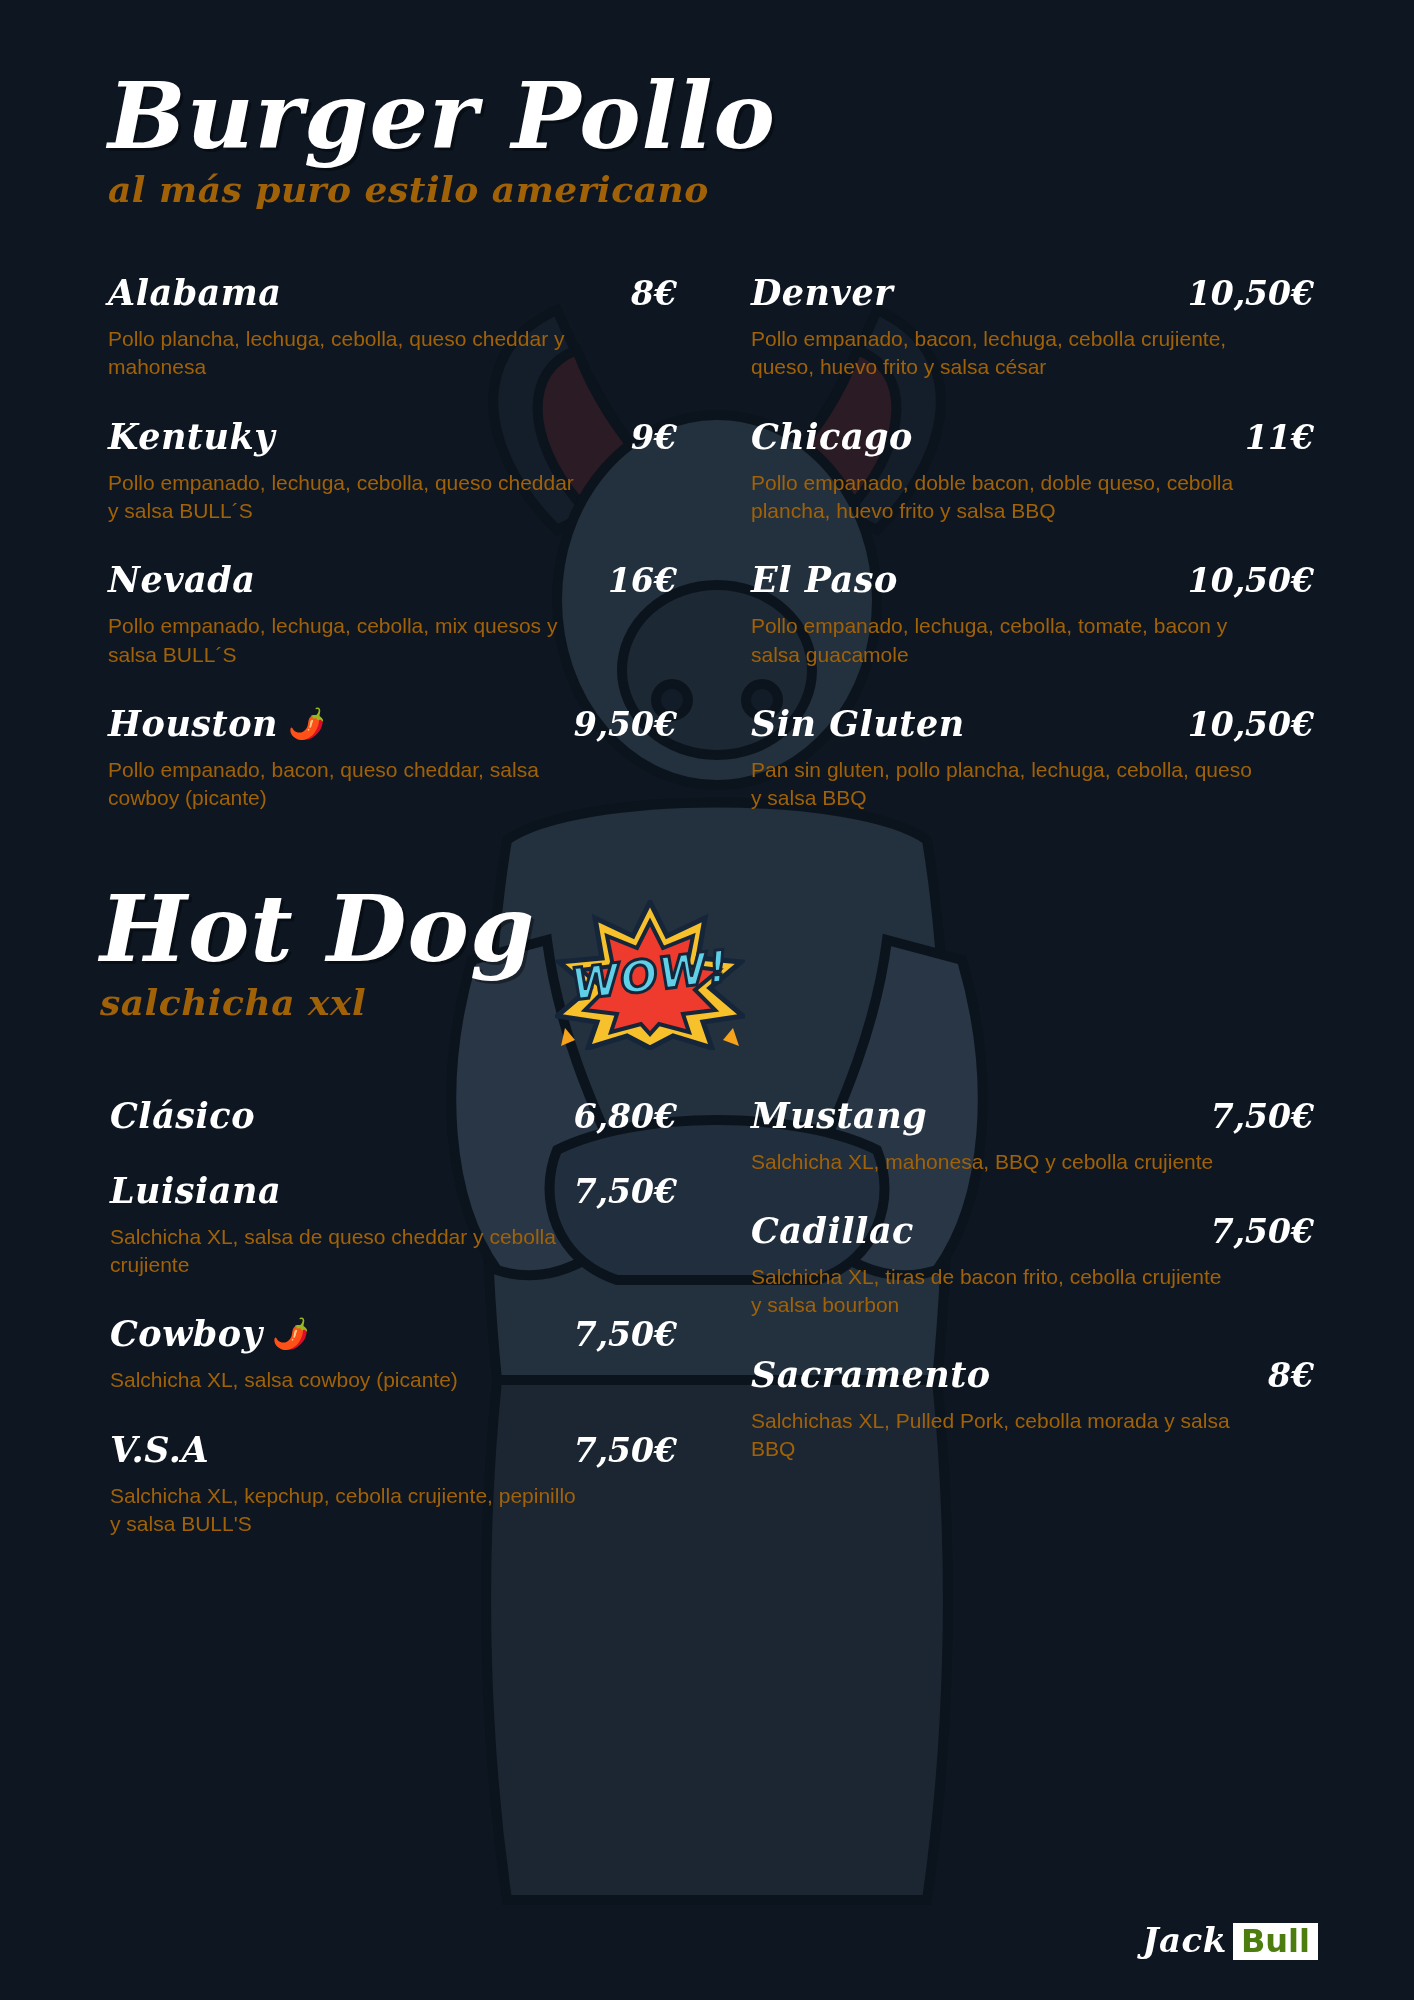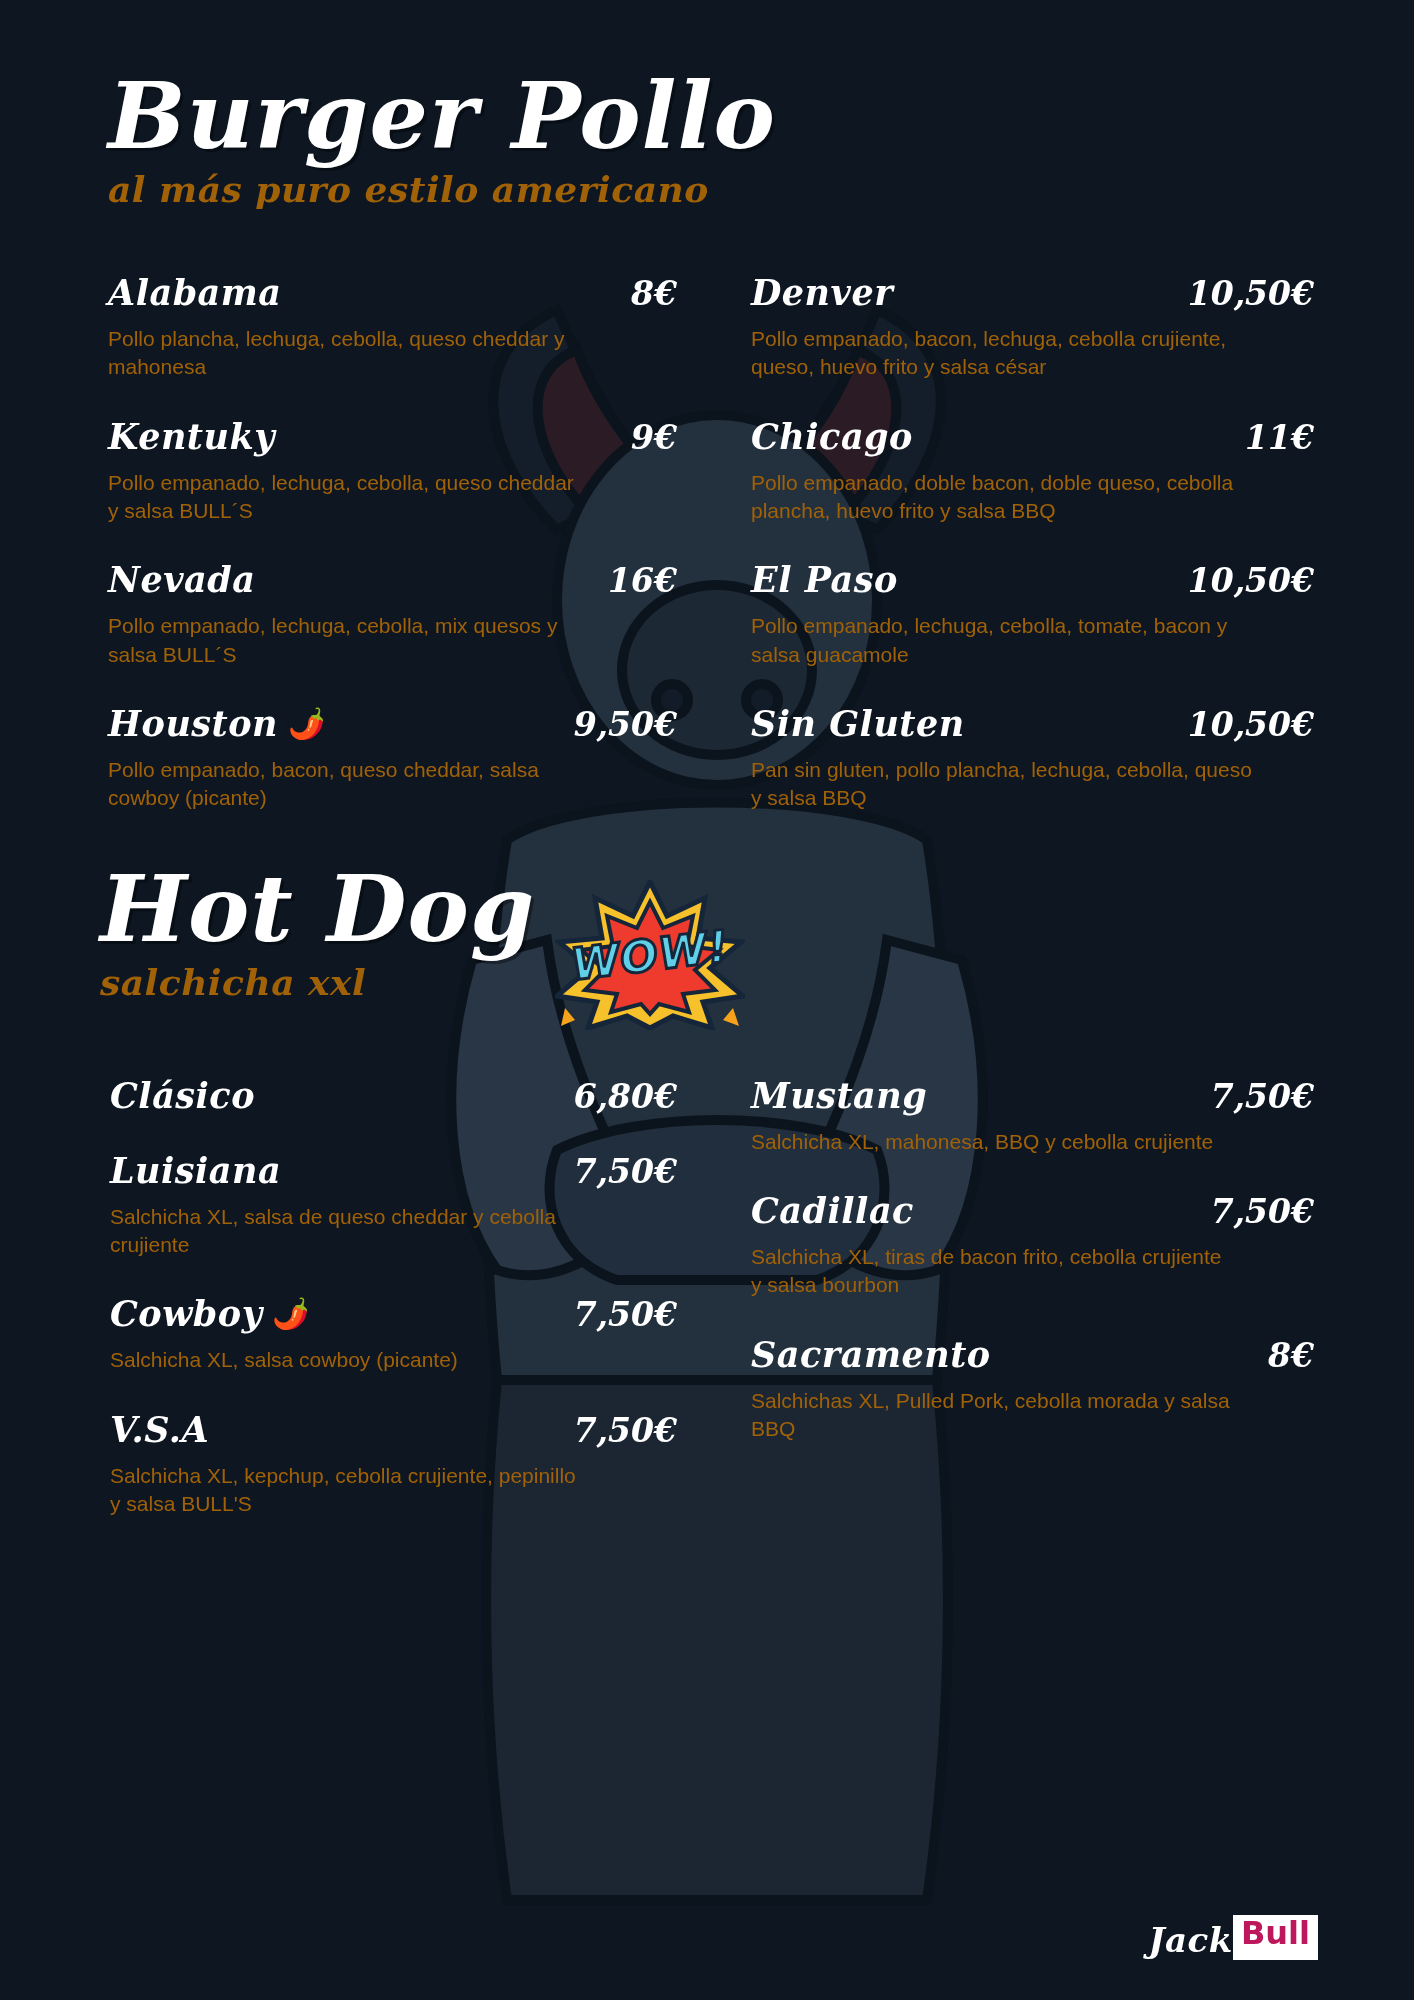--- a/index.html
+++ b/index.html
@@ -152,24 +152,25 @@
     font-family: "DejaVu Serif", serif;
     font-style: italic;
     font-weight: bold;
     color: #ffffff;
     font-size: 34px;
     letter-spacing: 0.5px;
   }
   .logo-bull {
     font-family: "DejaVu Sans", sans-serif;
     font-weight: bold;
-    color: #be185d;
+    color: #4d7c0f;
     background: #ffffff;
     font-size: 32px;
-    padding: 2px 8px 11px 8px;
+    padding: 2px 8px 3px 8px;
+    margin-left: 6px;
     line-height: 1;
   }
 </style>
 </head>
 <body>
 
 <svg class="mascot" viewBox="0 0 900 1750" xmlns="http://www.w3.org/2000/svg">
   <g fill="#16222f" stroke="#0a111a" stroke-width="10">
 
     <path d="M300 330 C220 250 210 150 300 110 C330 180 360 230 400 280 Z" fill="#1a2633"></path>
@@ -271,21 +272,21 @@
             <div class="item-name">Sin Gluten</div>
             <div class="item-price">10,50€</div>
           </div>
           <div class="item-desc">Pan sin gluten, pollo plancha, lechuga, cebolla, queso y salsa BBQ</div>
         </div>
 
       </div>
     </div>
   </div>
 
-  <div class="hotdog-section" style="margin-top:16px;">
+  <div class="hotdog-section" style="margin-top:36px;">
     <div class="head-hotdog-wrap">
       <div>
         <div class="section-title">Hot Dog</div>
         <div class="section-sub">salchicha xxl</div>
       </div>
       <div class="wow">
         <svg class="wow-star" viewBox="0 0 190 150" xmlns="http://www.w3.org/2000/svg">
           <polygon points="95,2 112,36 150,18 143,58 186,62 155,88 188,116 148,122 157,148 118,136 95,148 72,136 33,148 42,122 2,116 35,88 4,62 47,58 40,18 78,36" fill="#f7c12b" stroke="#16263a" stroke-width="5"></polygon>
           <polygon points="95,22 108,48 138,36 132,66 164,70 140,90 160,110 128,114 134,132 104,124 95,134 86,124 56,132 62,114 30,110 50,90 26,70 58,66 52,36 82,48" fill="#ef3b2d" stroke="#16263a" stroke-width="4"></polygon>
           <g fill="#f7a21b">

